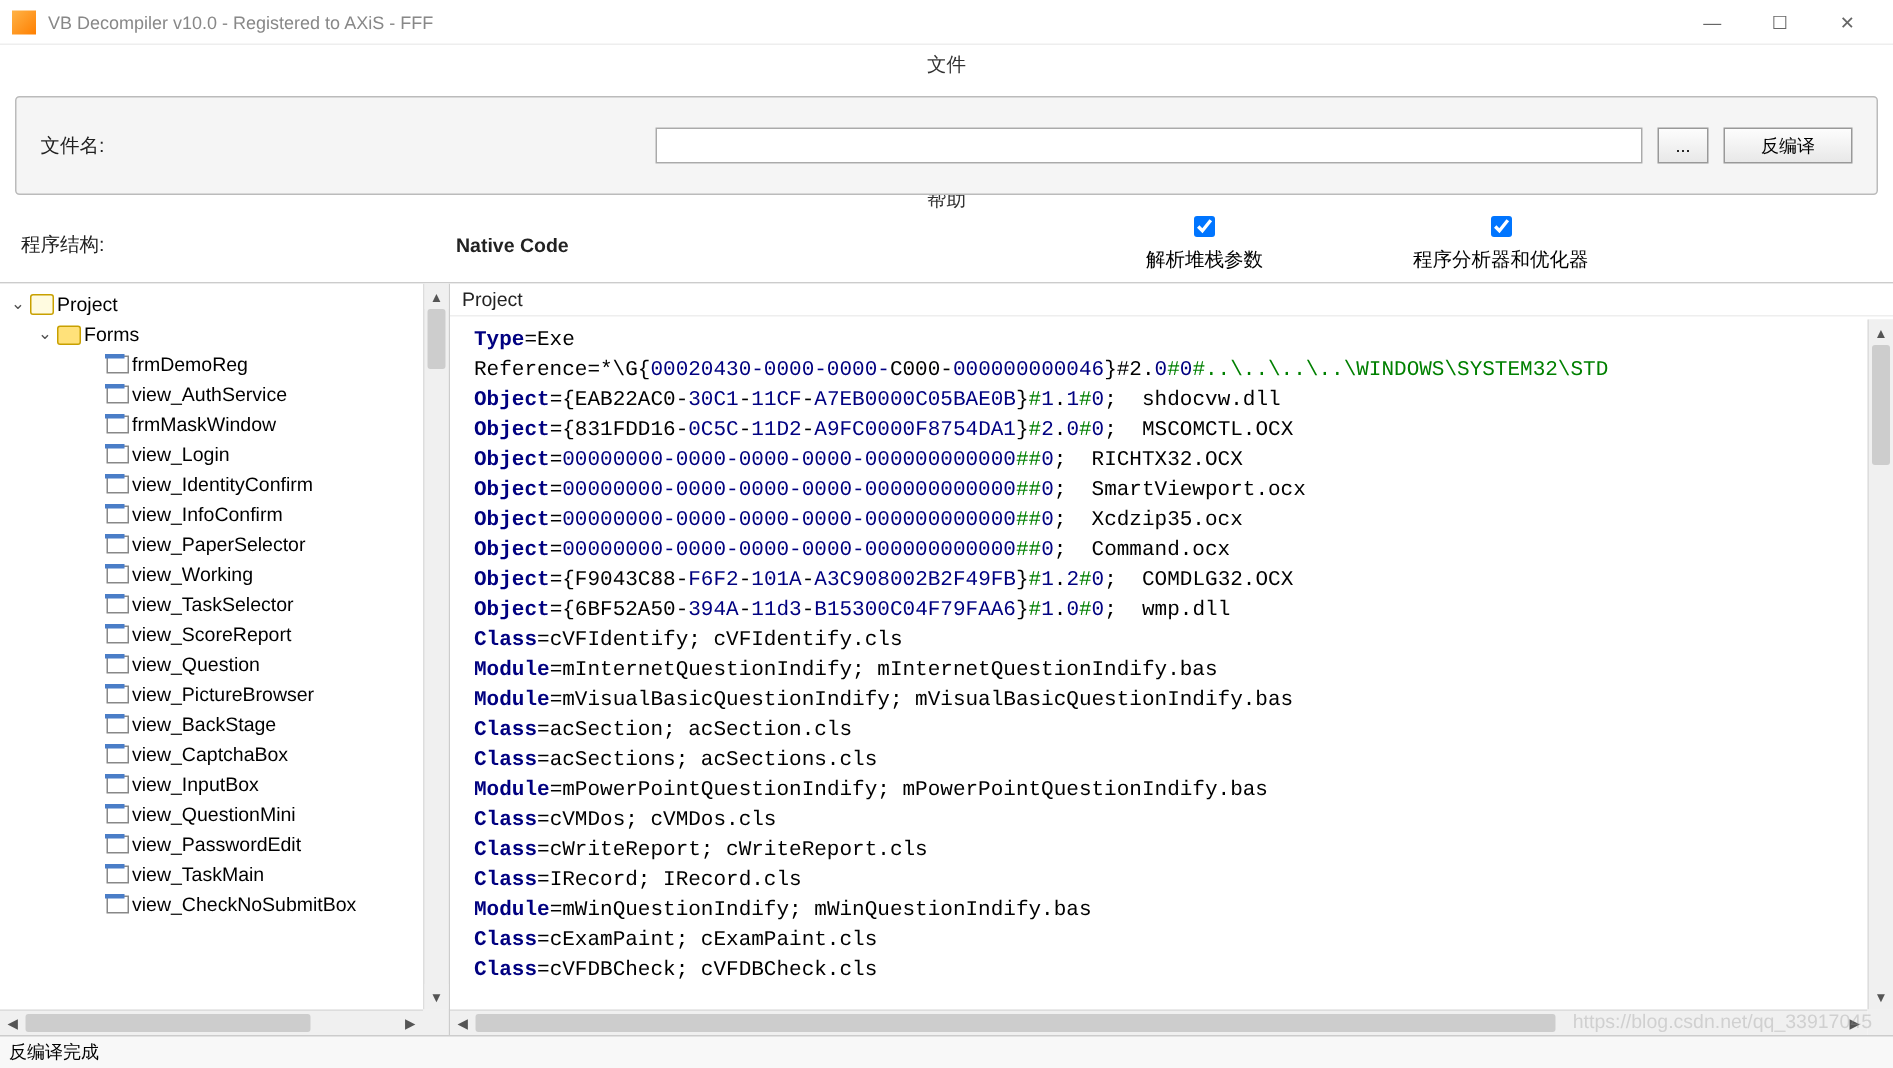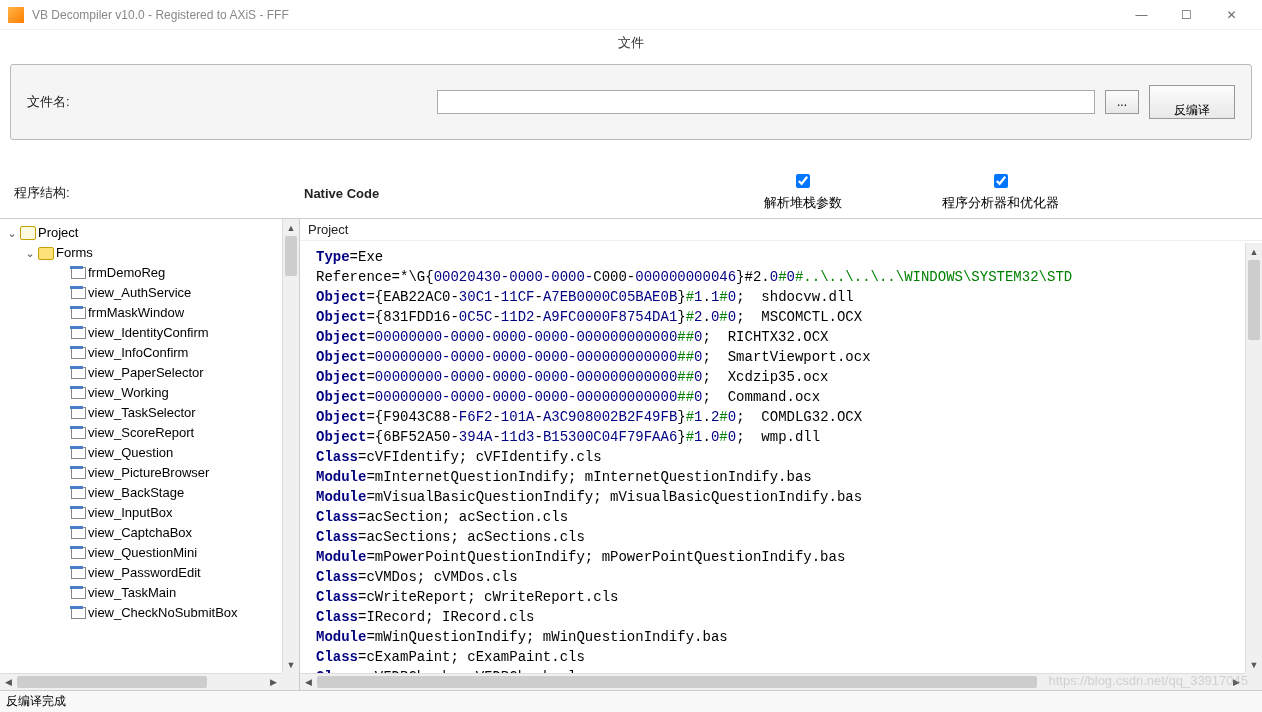--- a/index.html
+++ b/index.html
@@ -58,33 +58,32 @@
   flex: 1;
   height: 24px;
   border: 1px solid #aaa;
   background: #fff;
   padding: 0 6px;
   font-size: 12px;
   margin-left: 350px;
 }
 .btn {
   height: 24px;
-  padding: 16px 14px;
+  padding: 3px 14px;
   border: 1px solid #999;
   background: linear-gradient(#fdfdfd, #e8e8e8);
   font-size: 12px;
   cursor: pointer;
 }
 .btn-browse { width: 34px; padding: 0; }
 .options-row {
   display: flex;
   align-items: center;
   padding: 6px 14px;
   font-size: 13px;
-  margin-top: 20px;
 }
 .options-row .struct-lbl { width: 290px; color: #222; }
 .options-row .native { font-weight: bold; color: #222; width: 460px; }
 .check-group { display: flex; align-items: center; gap: 6px; margin-right: 100px; flex-direction: column; }
 .check-group input { width: 14px; height: 14px; }
 .main-split {
   flex: 1;
   display: flex;
   border-top: 1px solid #ccc;
   overflow: hidden;
@@ -306,20 +305,25 @@
           <span>view_AuthService</span>
         </div>
         <div class="tree-row" style="--indent: 54px;">
           <span class="tree-toggle"></span>
           <span class="tree-icon ico-form"></span>
           <span>frmMaskWindow</span>
         </div>
         <div class="tree-row" style="--indent: 54px;">
           <span class="tree-toggle"></span>
           <span class="tree-icon ico-form"></span>
+          <span>view_Login</span>
+        </div>
+        <div class="tree-row" style="--indent: 54px;">
+          <span class="tree-toggle"></span>
+          <span class="tree-icon ico-form"></span>
           <span>view_IdentityConfirm</span>
         </div>
         <div class="tree-row" style="--indent: 54px;">
           <span class="tree-toggle"></span>
           <span class="tree-icon ico-form"></span>
           <span>view_InfoConfirm</span>
         </div>
         <div class="tree-row" style="--indent: 54px;">
           <span class="tree-toggle"></span>
           <span class="tree-icon ico-form"></span>
@@ -351,26 +355,26 @@
           <span>view_PictureBrowser</span>
         </div>
         <div class="tree-row" style="--indent: 54px;">
           <span class="tree-toggle"></span>
           <span class="tree-icon ico-form"></span>
           <span>view_BackStage</span>
         </div>
         <div class="tree-row" style="--indent: 54px;">
           <span class="tree-toggle"></span>
           <span class="tree-icon ico-form"></span>
+          <span>view_CaptchaBox</span>
+        </div>
+        <div class="tree-row" style="--indent: 54px;">
+          <span class="tree-toggle"></span>
+          <span class="tree-icon ico-form"></span>
           <span>view_InputBox</span>
-        </div>
-        <div class="tree-row" style="--indent: 54px;">
-          <span class="tree-toggle"></span>
-          <span class="tree-icon ico-form"></span>
-          <span>view_CaptchaBox</span>
         </div>
         <div class="tree-row" style="--indent: 54px;">
           <span class="tree-toggle"></span>
           <span class="tree-icon ico-form"></span>
           <span>view_QuestionMini</span>
         </div>
         <div class="tree-row" style="--indent: 54px;">
           <span class="tree-toggle"></span>
           <span class="tree-icon ico-form"></span>
           <span>view_PasswordEdit</span>

